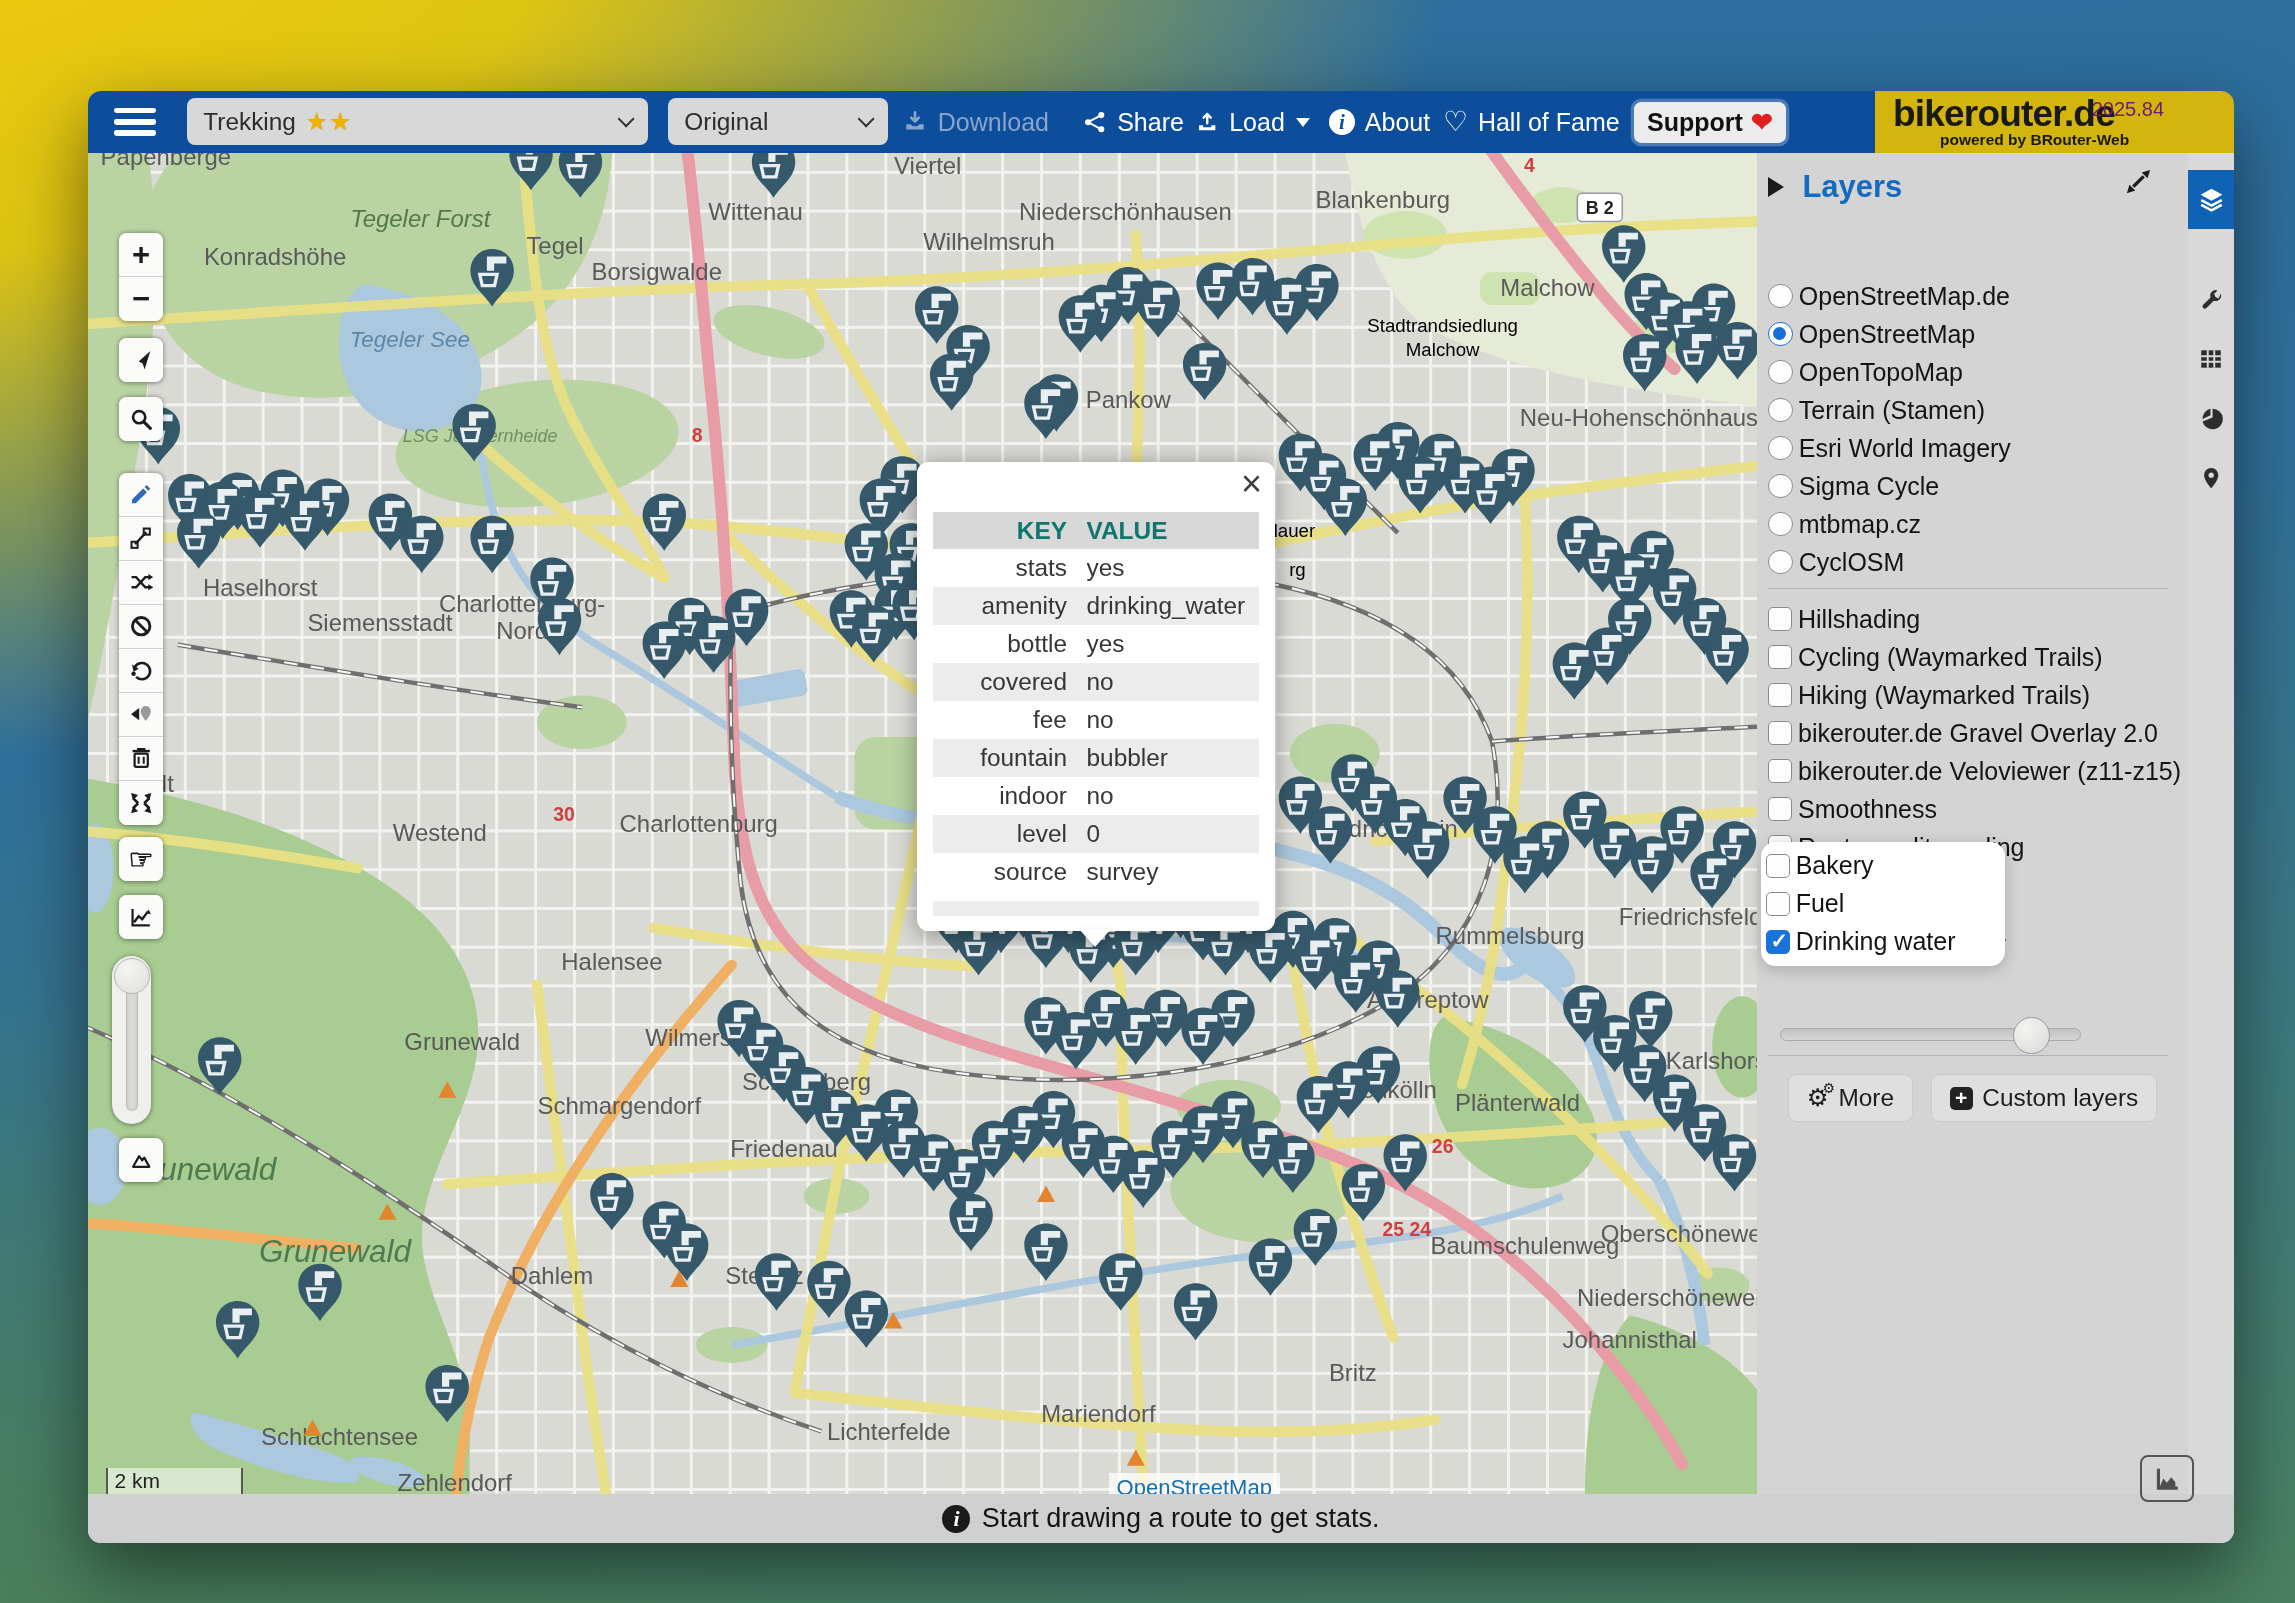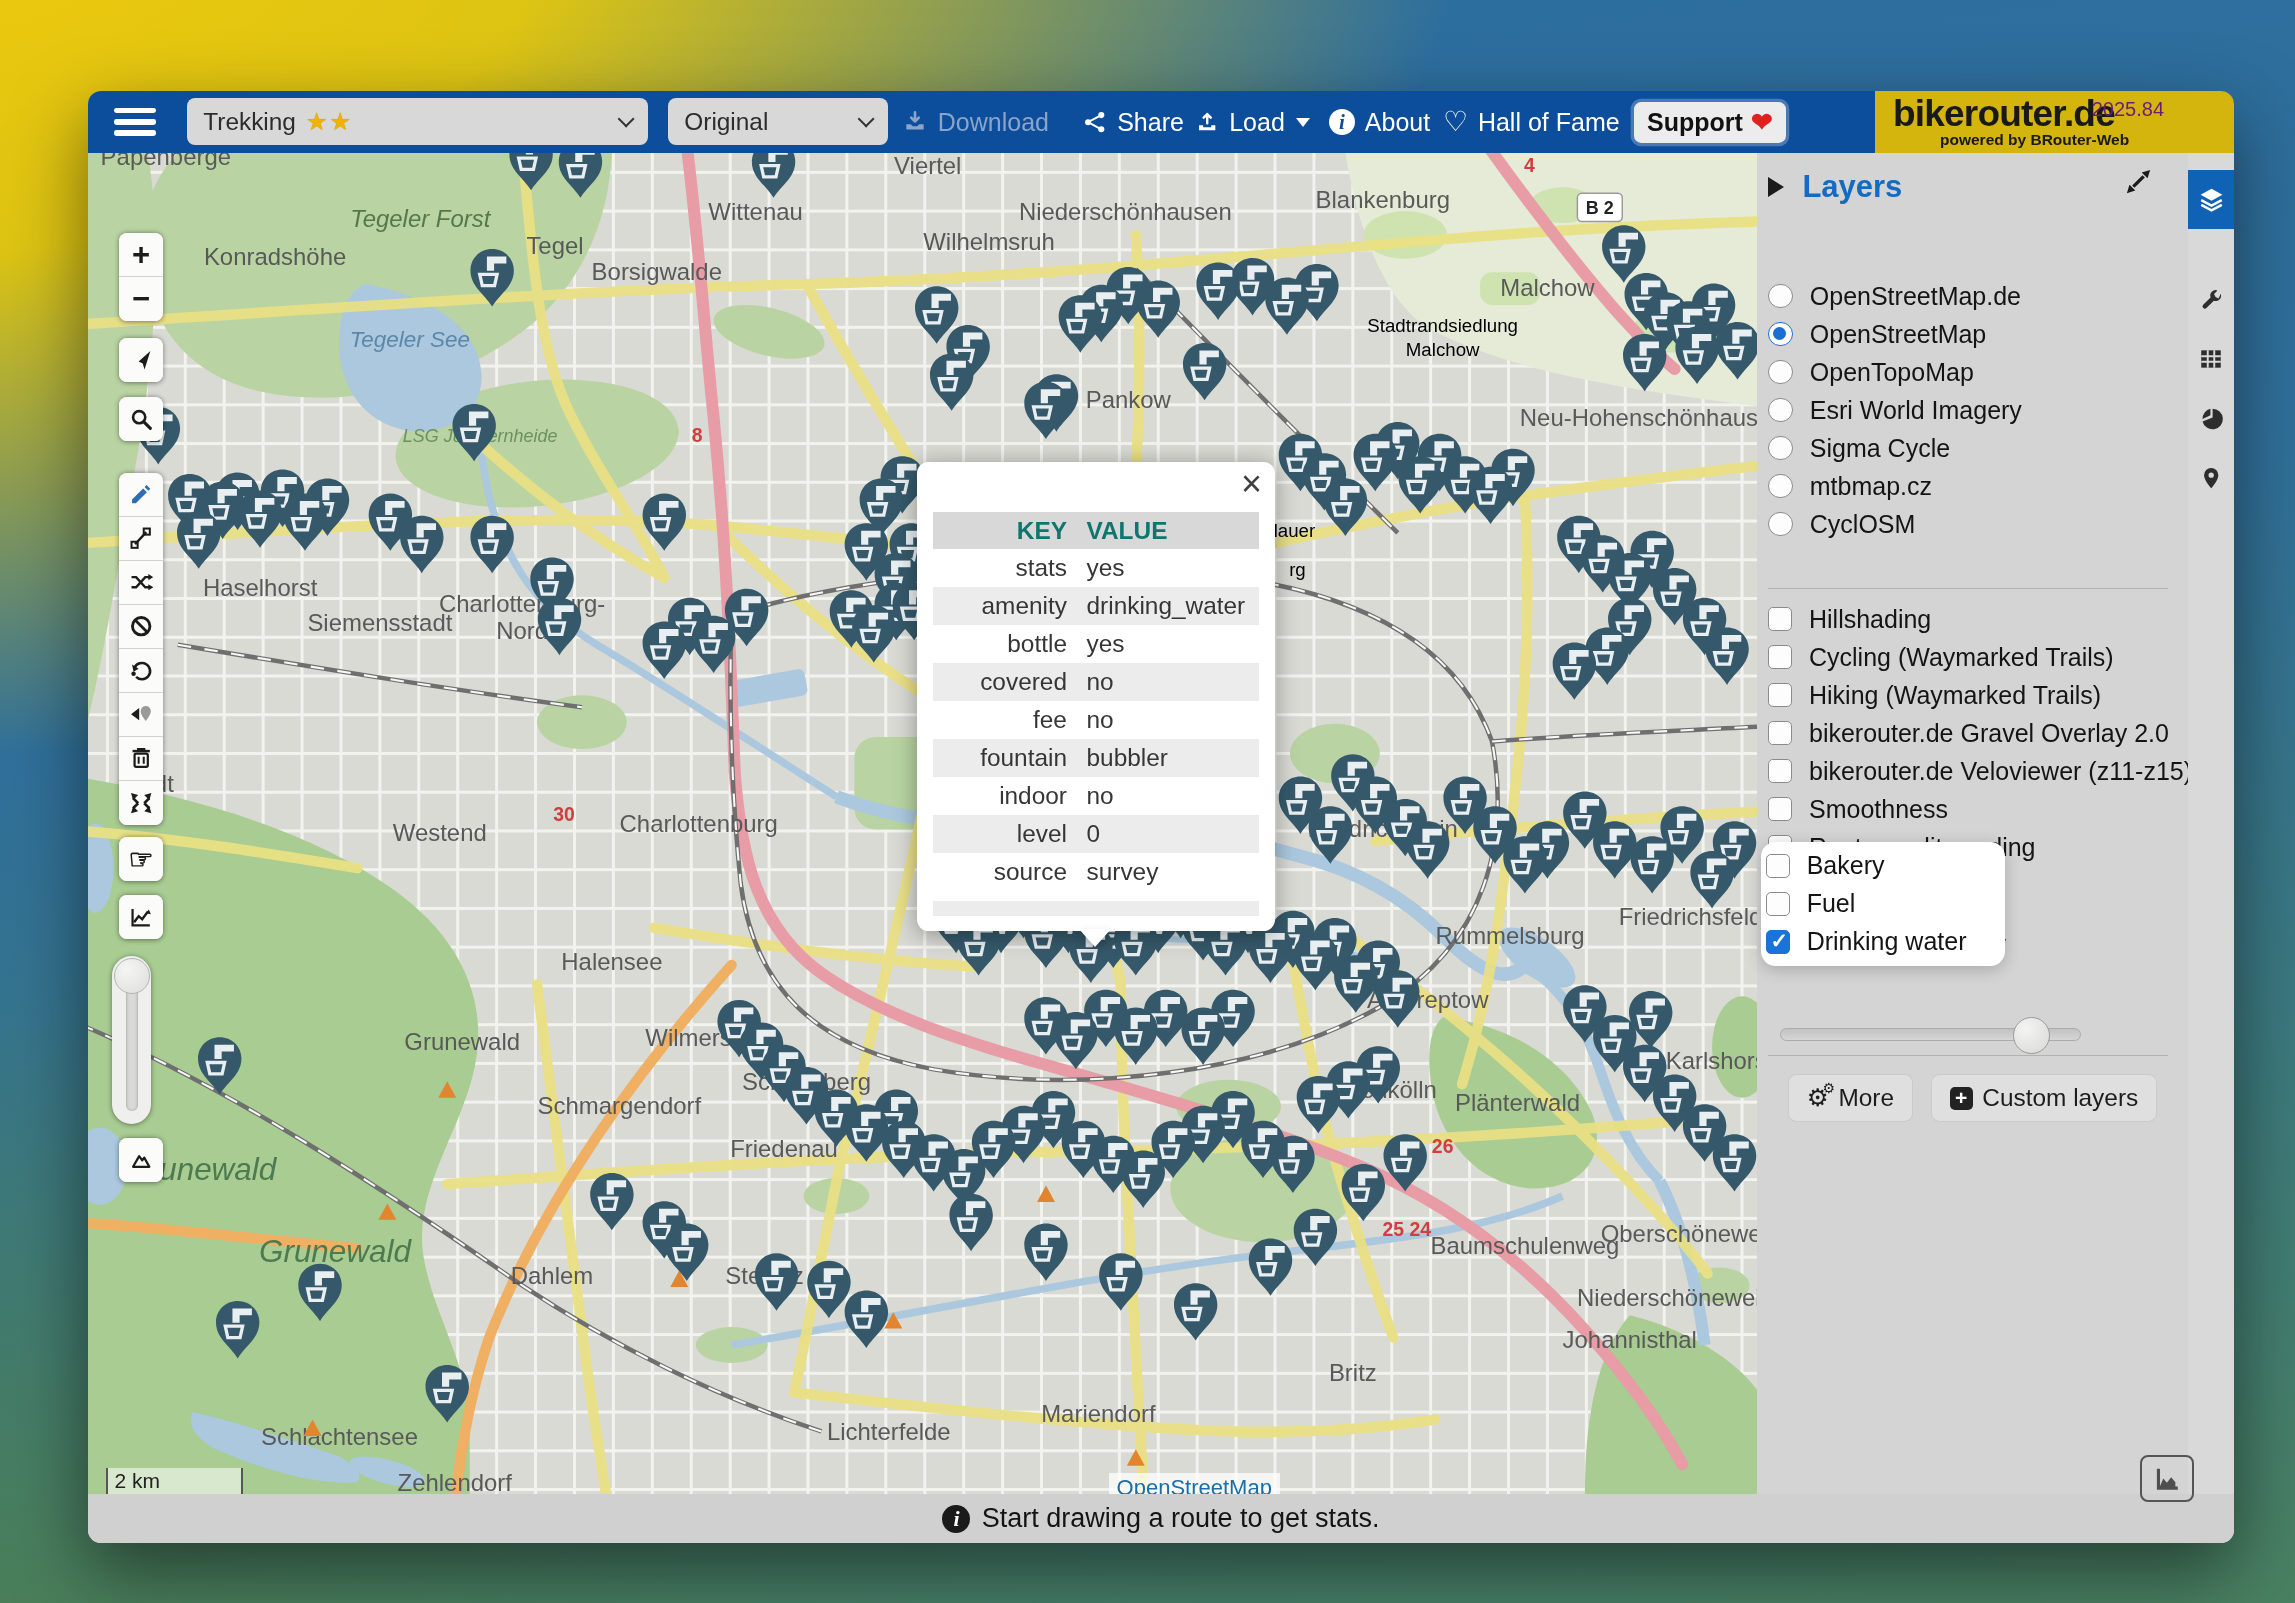--- a/index.html
+++ b/index.html
@@ -103,21 +103,21 @@
 
   
   .panel { position:absolute; left:1669px; top:62px; width:431px; height:1341px; background:#d4d4d4; z-index:35; }
   .panel-header { position:absolute; left:11.4px; top:16.3px; display:flex; align-items:center; gap:18px; }
   .tri { width:0; height:0; border-top:10.6px solid transparent; border-bottom:10.6px solid transparent;
     border-left:16.3px solid #1b1b1b; cursor:pointer; }
   .panel-title { font-size:31px; font-weight:bold; color:#146bc0; }
   .expand-ic { position:absolute; left:2035px; top:75px; z-index:36; cursor:pointer; }
   .row-list { position:absolute; left:11.4px; width:407px; }
   #base-layers { top:124px; } #overlay-list { top:447px; }
-  .opt-row { height:38px; display:flex; align-items:center; gap:17px; cursor:pointer; }
+  .opt-row { height:38px; display:flex; align-items:center; gap:6px; cursor:pointer; }
   .opt-row .lbl { font-size:25px; color:#141414; white-space:nowrap; }
   .radio { width:24.4px; height:24.4px; border-radius:50%; border:1.6px solid #8a8a8a; background:#fdfdfd; flex:none; }
   .radio.sel { border-color:#1b6fd4; position:relative; }
   .radio.sel::after { content:""; position:absolute; left:4.1px; top:4.1px; width:13px; height:13px;
     border-radius:50%; background:#1b6fd4; }
   .checkbox { width:23.6px; height:23.6px; border-radius:4.9px; border:1.6px solid #8a8a8a; background:#fdfdfd; flex:none; }
   .checkbox.on { background:#1b72d8; border-color:#1b72d8; position:relative; }
   .checkbox.on::after { content:"✓"; position:absolute; left:3.3px; top:-2.4px; color:#fff; font-size:21px; font-weight:bold; }
   .pdivider { position:absolute; left:11.4px; width:400px; height:0; border-top:1.6px solid #b2b2b2; }
   .poi-box { position:absolute; left:4.1px; top:689px; width:244px; height:124px; background:#fff;
@@ -750,20 +750,24 @@
         <div class="opt-row">
     <span class="radio sel"></span>
     <span class="lbl">OpenStreetMap</span>
   </div>
         <div class="opt-row">
     <span class="radio"></span>
     <span class="lbl">OpenTopoMap</span>
   </div>
         <div class="opt-row">
     <span class="radio"></span>
+    <span class="lbl">Terrain (Stamen)</span>
+  </div>
+        <div class="opt-row">
+    <span class="radio"></span>
     <span class="lbl">Esri World Imagery</span>
   </div>
         <div class="opt-row">
     <span class="radio"></span>
     <span class="lbl">Sigma Cycle</span>
   </div>
         <div class="opt-row">
     <span class="radio"></span>
     <span class="lbl">mtbmap.cz</span>
   </div>

